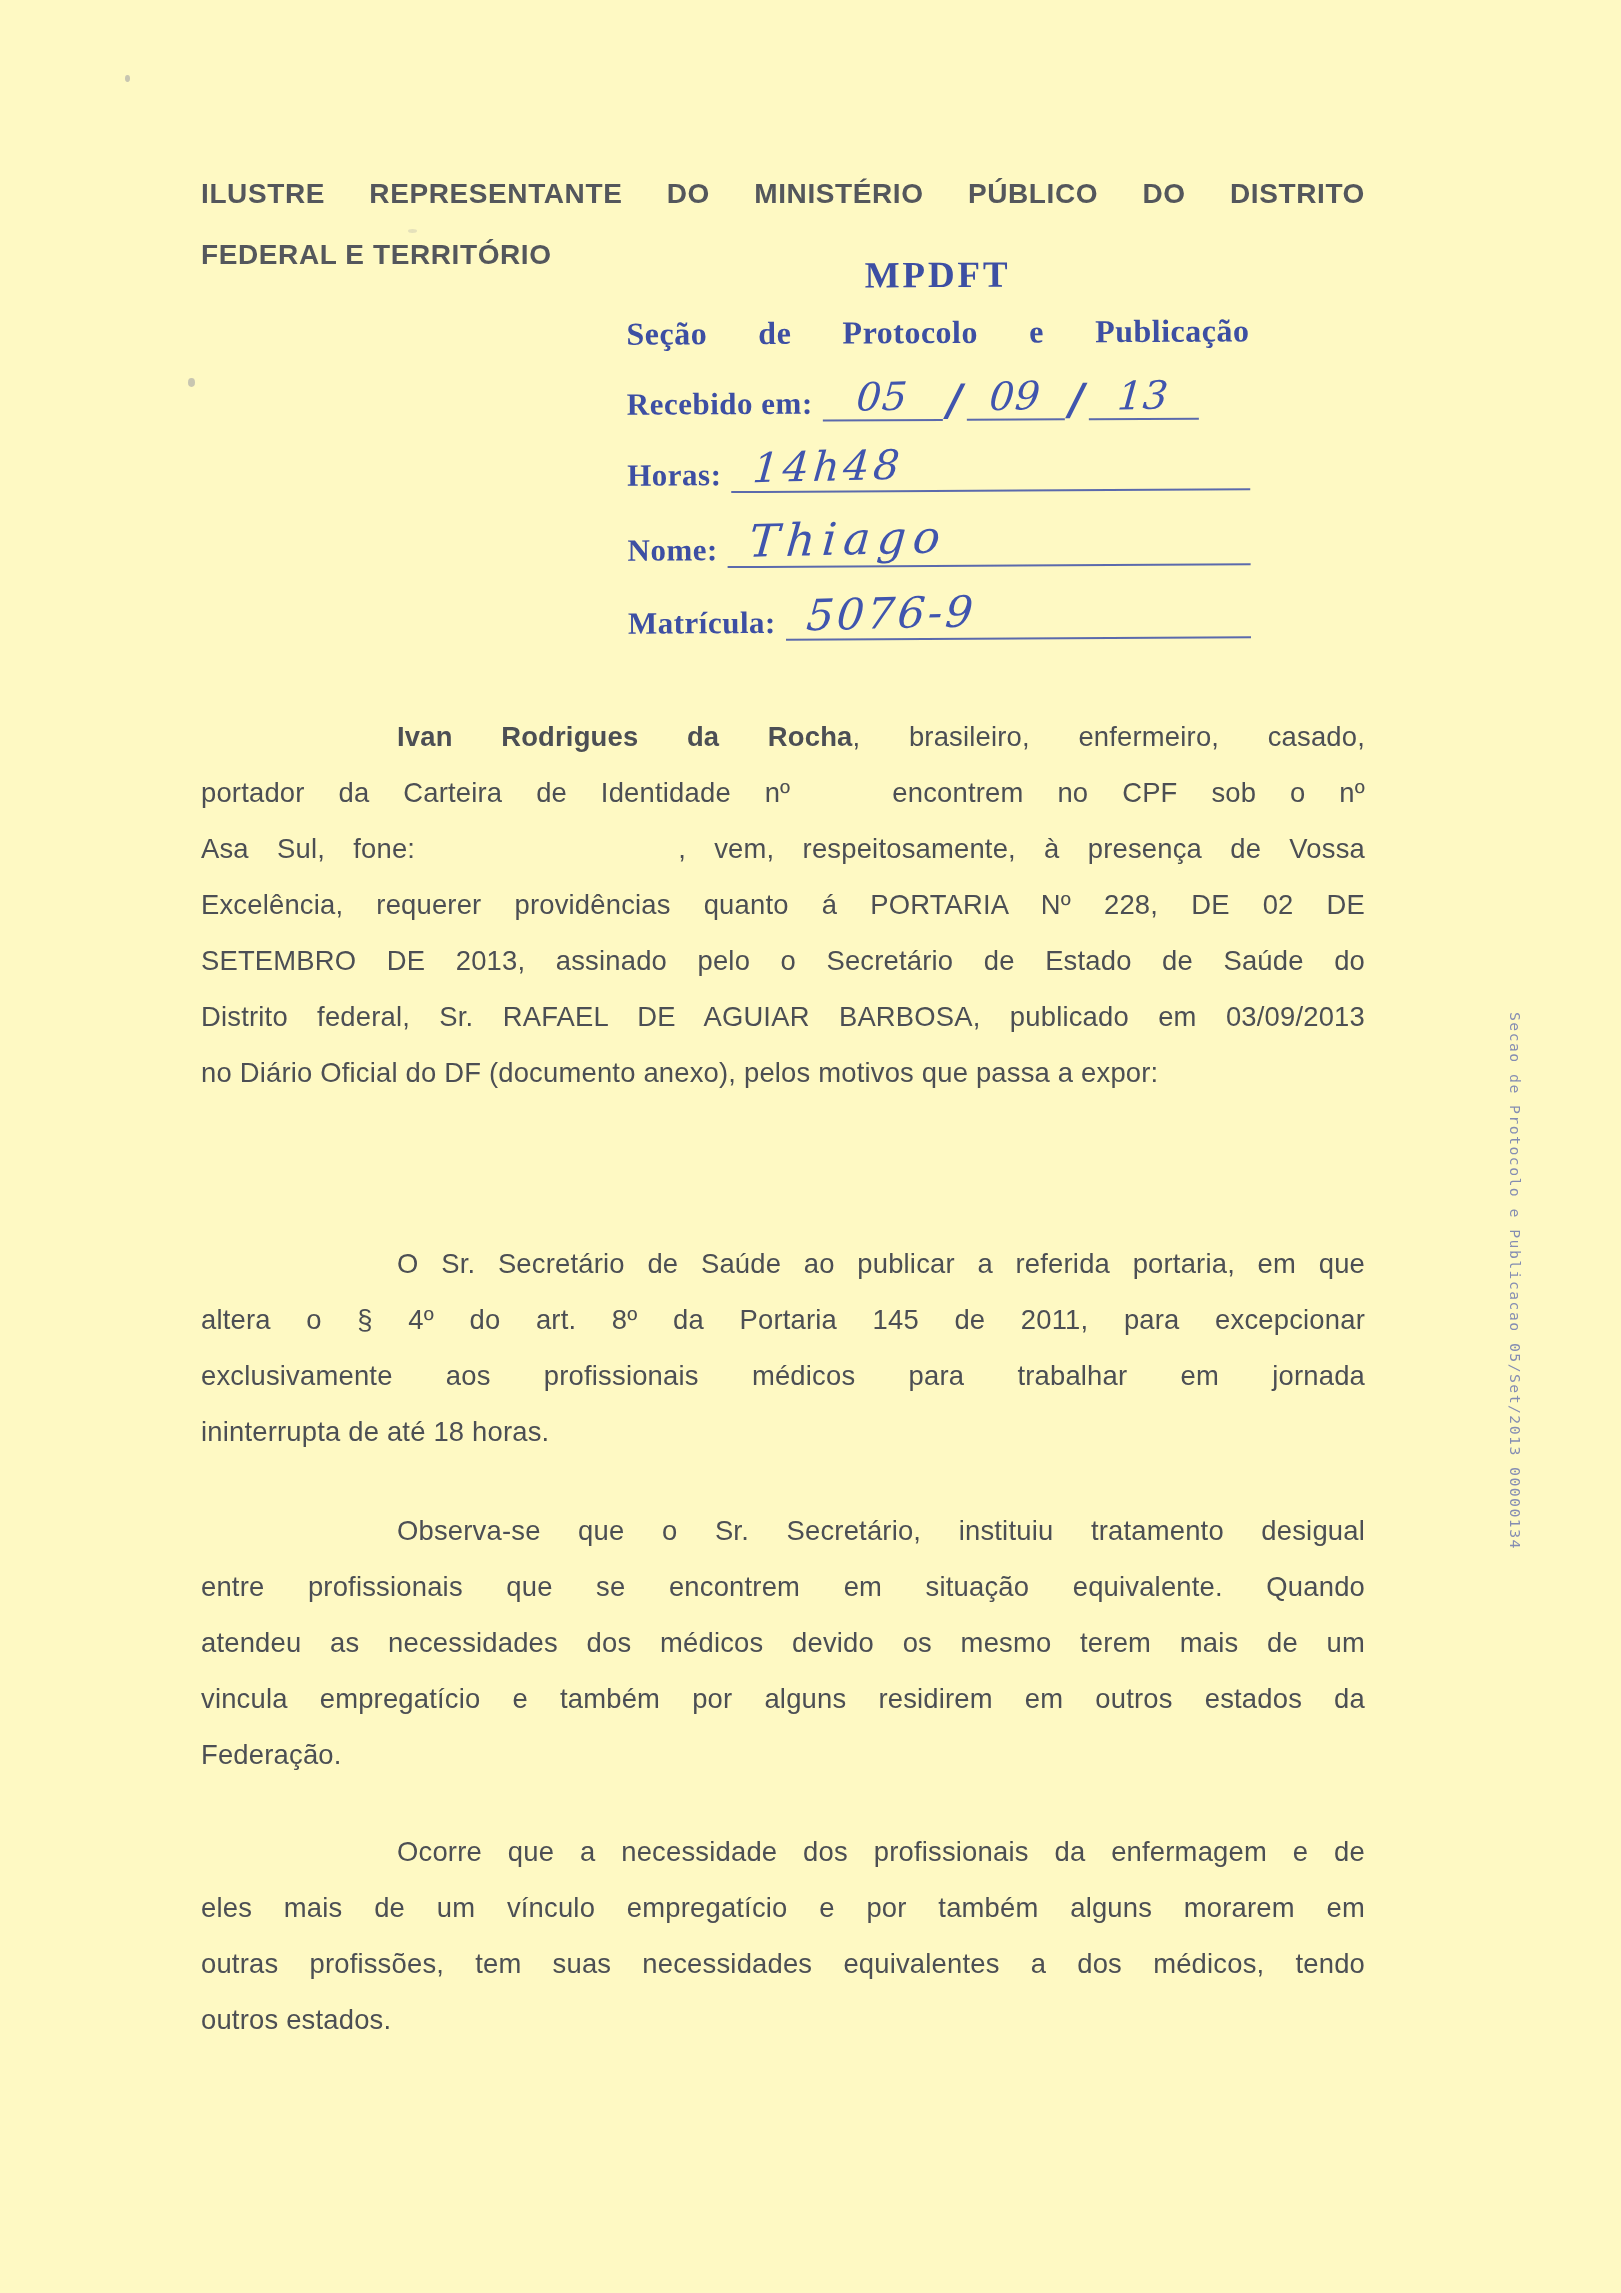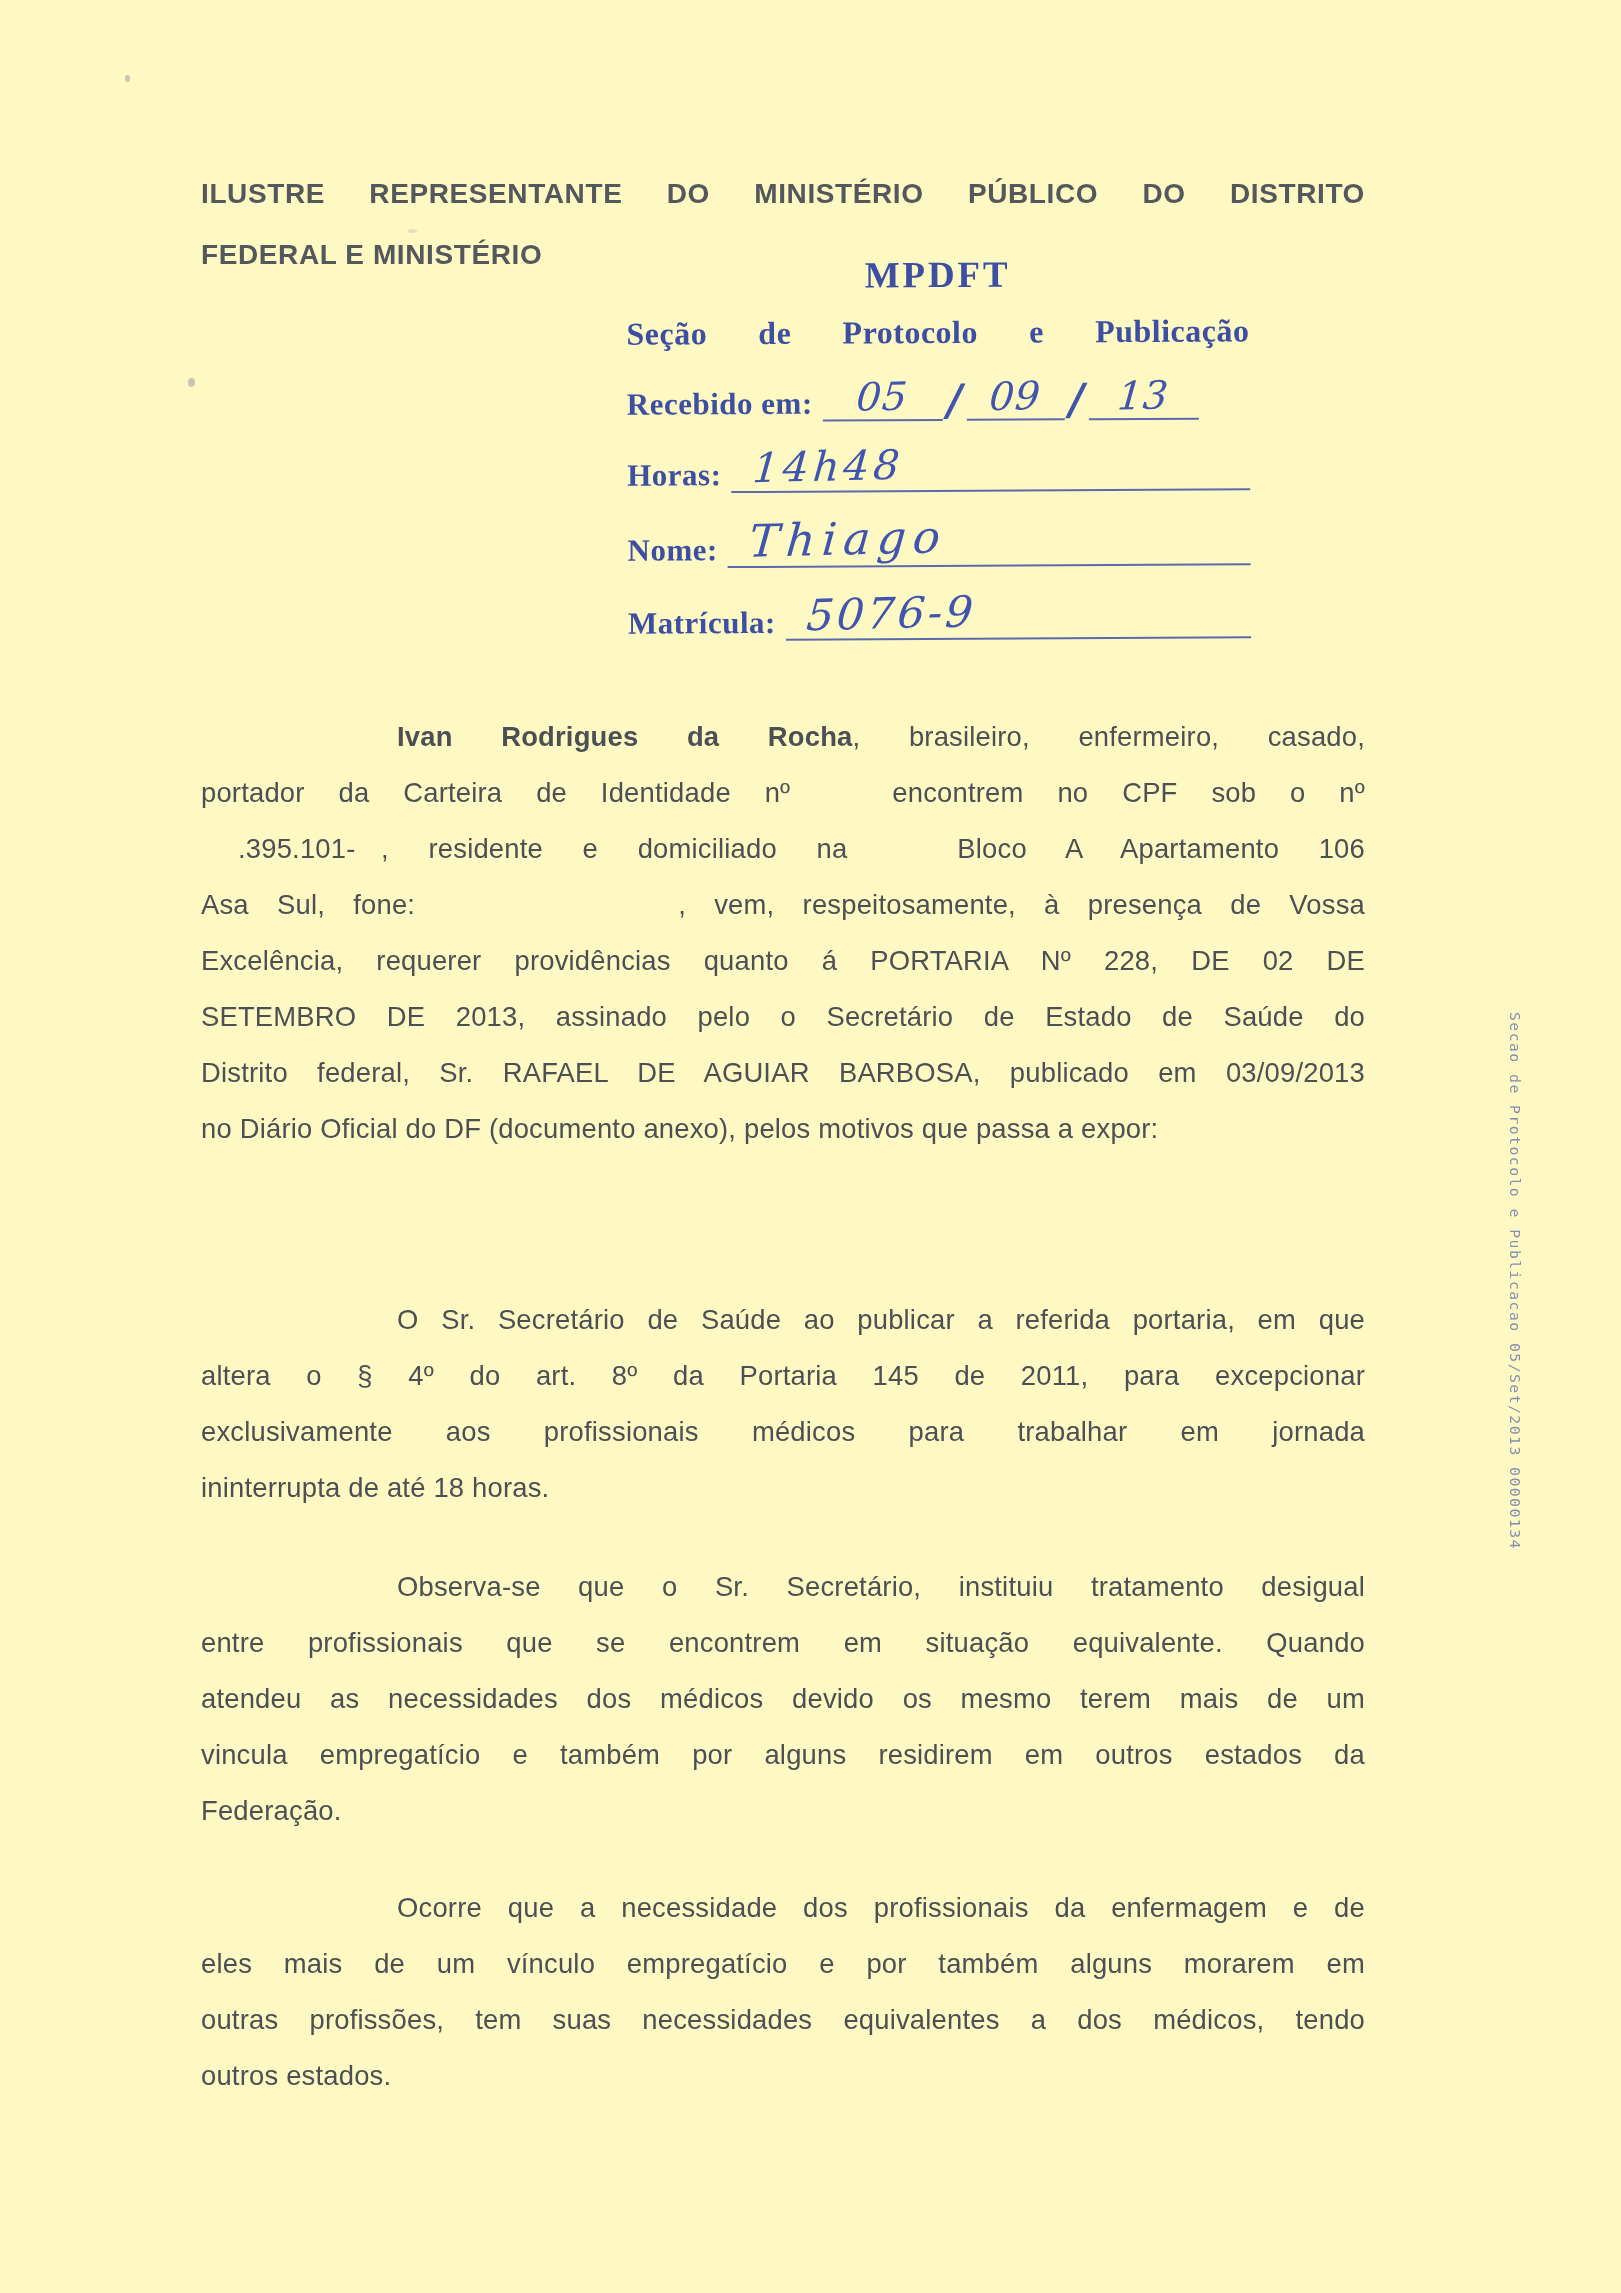--- a/index.html
+++ b/index.html
@@ -51,21 +51,21 @@
 <body>
 
 <div class="page">
 
   <div class="speck" style="left:125px;top:75px;width:4.9px;height:6.9px;"></div>
   <div class="speck" style="left:188px;top:378px;width:6.9px;height:8.8px;"></div>
   <div class="speck" style="left:408px;top:229px;width:8.8px;height:3.9px;opacity:.25;"></div>
 
   <div class="header">
     <div class="header-line1">ILUSTRE REPRESENTANTE DO MINISTÉRIO PÚBLICO DO DISTRITO</div>
-    <div class="header-line2">FEDERAL E MINISTÉRIO</div>
+    <div class="header-line2">FEDERAL E TERRITÓRIO</div>
   </div>
 
   <div class="stamp">
     <div class="stamp-org">MPDFT</div>
     <div class="stamp-section">Seção de Protocolo e Publicação</div>
 
     <div class="stamp-row">
       <span class="stamp-label">Recebido em:</span>
       <span class="seg u" style="width:120px;"><span class="hw hw-date">05</span></span>
       <span class="hw-slash">/</span>
@@ -87,21 +87,20 @@
     <div class="stamp-row">
       <span class="stamp-label">Matrícula:</span>
       <span class="fill u"><span class="hw hw-matricula">5076-9</span></span>
     </div>
   </div>
 
   <div class="doc-body">
       <div>
         <div class="tline" style="padding-left: 196px;"><span class="b">Ivan Rodrigues da Rocha</span><span>, brasileiro, enfermeiro, casado,</span></div>
         <div class="tline"><span>portador da Carteira de Identidade nº</span><span class="gap" style="width: 102px;"></span><span>encontrem no CPF sob o nº</span></div>
-        <div class="tline" style="padding-left: 37px;"><span>.395.101-</span><span class="gap" style="width: 25.5px;"></span><span>, residente e domiciliado na</span><span class="gap" style="width: 110px;"></span><span>Bloco A Apartamento 106</span></div>
         <div class="tline"><span>Asa Sul, fone:</span><span class="gap" style="width: 263px;"></span><span>, vem, respeitosamente, à presença de Vossa</span></div>
         <div class="tline"><span>Excelência, requerer providências quanto á PORTARIA Nº 228, DE 02 DE</span></div>
         <div class="tline"><span>SETEMBRO DE 2013, assinado pelo o Secretário de Estado de Saúde do</span></div>
         <div class="tline"><span>Distrito federal, Sr. RAFAEL DE AGUIAR BARBOSA, publicado em 03/09/2013</span></div>
         <div class="tline nojust"><span>no Diário Oficial do DF (documento anexo), pelos motivos que passa a expor:</span></div>
       </div>
       <div style="margin-top: 135px;">
         <div class="tline" style="padding-left: 196px;"><span>O Sr. Secretário de Saúde ao publicar a referida portaria, em que</span></div>
         <div class="tline"><span>altera o § 4º do art. 8º da Portaria 145 de 2011, para excepcionar</span></div>
         <div class="tline"><span>exclusivamente aos profissionais médicos para trabalhar em jornada</span></div>

